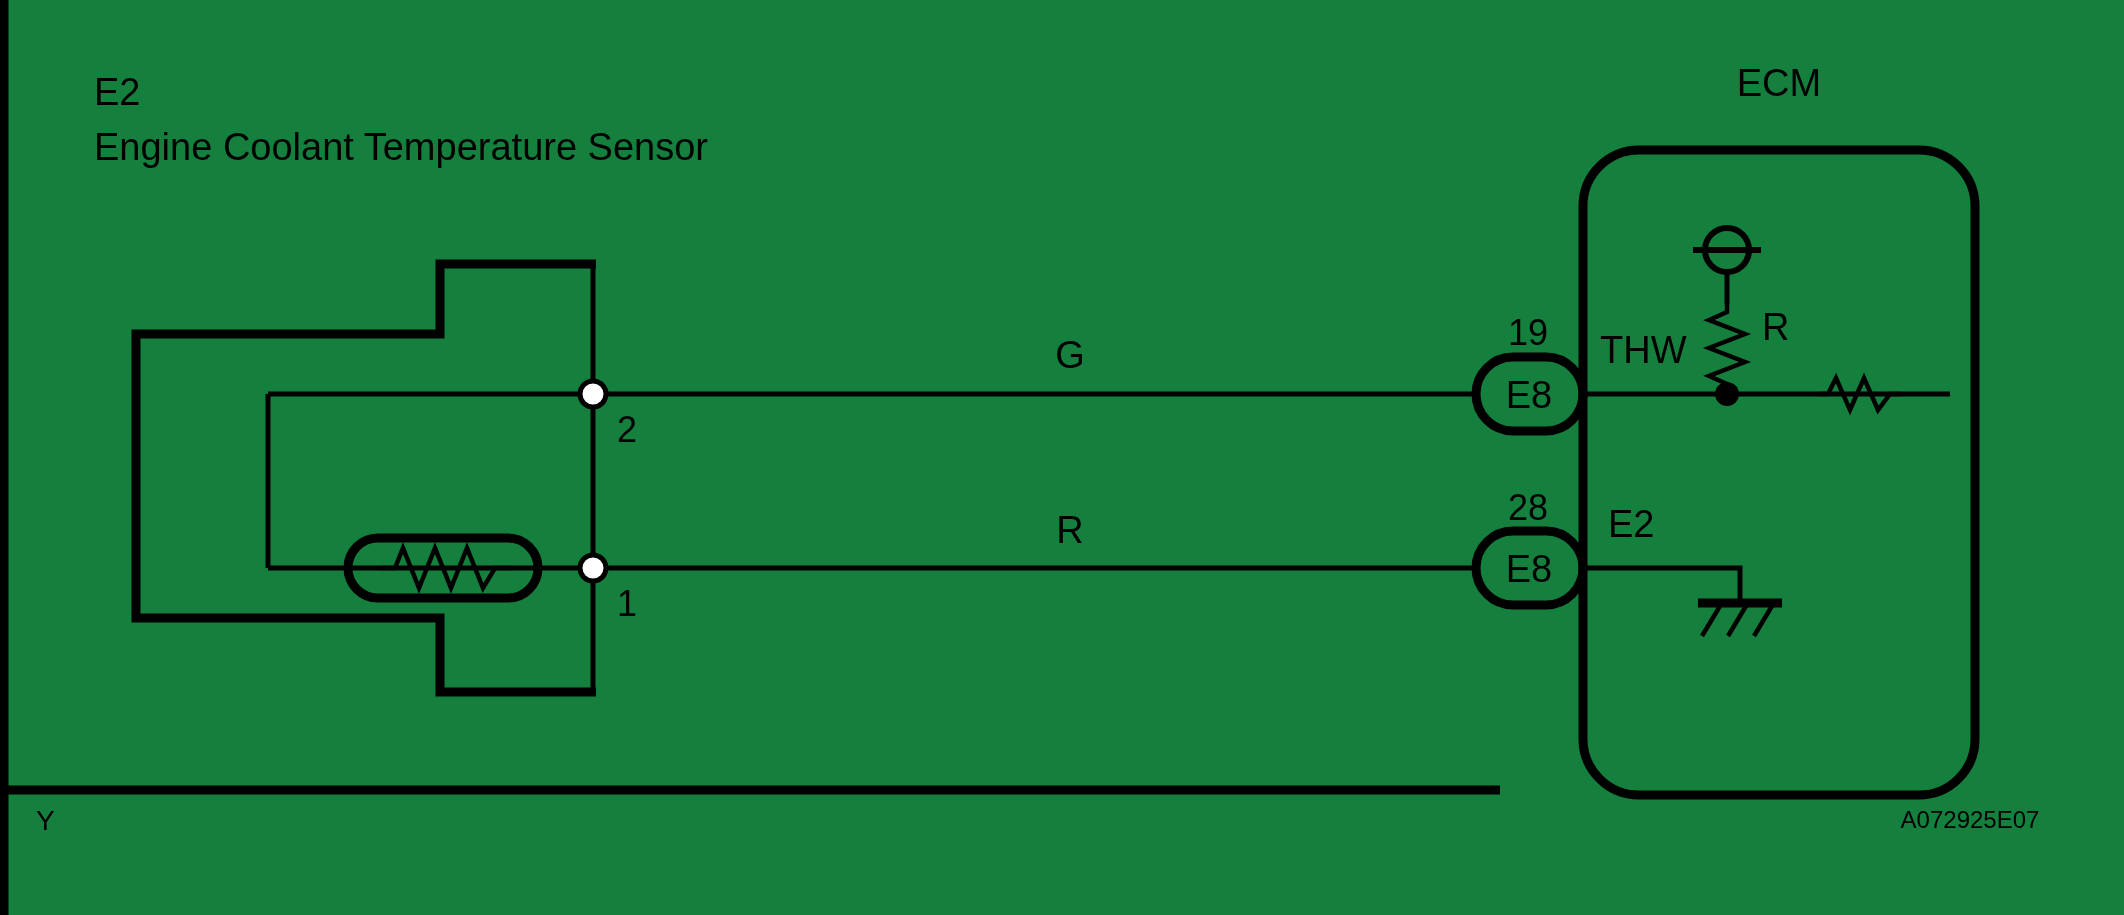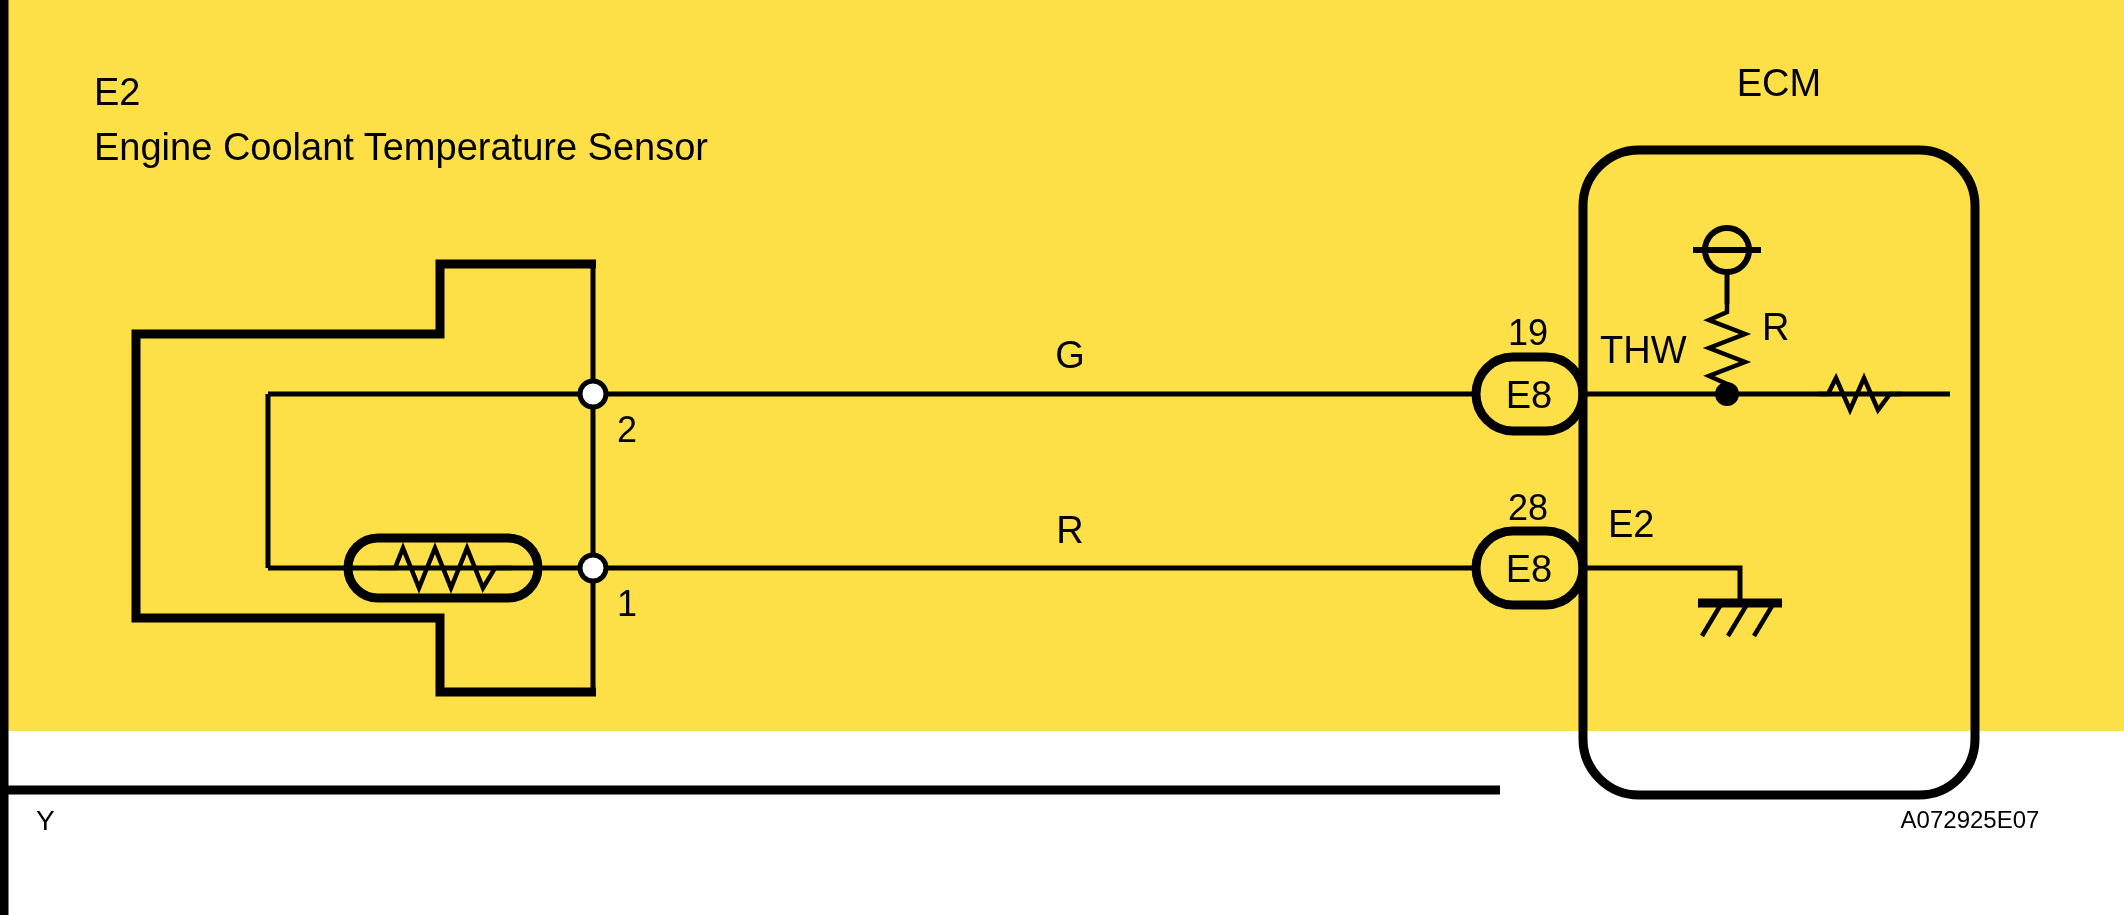--- a/index.html
+++ b/index.html
@@ -9,22 +9,22 @@
   }
   body {
     width: 2124px;
     height: 915px;
     font-family: "Liberation Sans", sans-serif;
     overflow: hidden;
   }
   #diagram-root {
     position: relative;
     width: 2124px;
-    height: 731px;
-    background: #fde047;
+    height: 915px;
+    background: #15803d;
   }
   svg.diagram {
     display: block;
     width: 2124px;
     height: 915px;
   }
   text {
     font-family: "Liberation Sans", sans-serif;
     fill: #000000;
     dominant-baseline: alphabetic;

